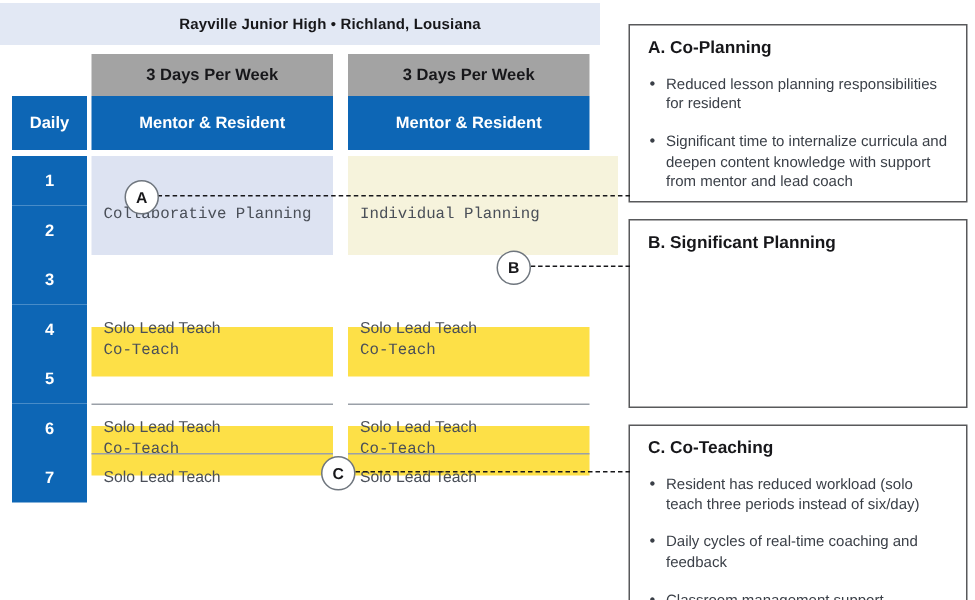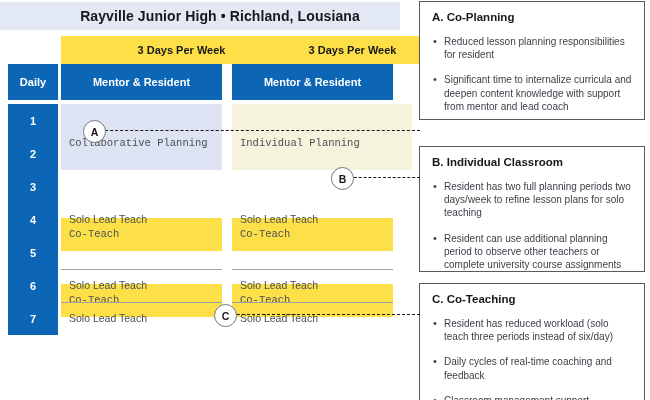--- a/index.html
+++ b/index.html
@@ -13,33 +13,33 @@
   }
   .root{position:absolute;inset:0;}
 
   
   .title-band{
     position:absolute;left:0;top:2px;width:400px;height:28px;
     background:#e2e8f4;
     display:flex;align-items:center;justify-content:center;
   }
   .title-band .title-text{
-    font-size:14px;font-weight:bold;color:#17171a;letter-spacing:.1px;
+    font-size:10px;font-weight:bold;color:#17171a;letter-spacing:.1px;
     white-space:nowrap;
     margin-left:40px;
   }
 
   
   .table-area{position:absolute;left:0;top:30px;width:405px;height:370px;}
 
   
   .dayhdr{
-    position:absolute;height:28px;background:#fde047;
-    display:flex;align-items:center;justify-content:center;
-    font-size:11px;font-weight:bold;color:#17171a;padding-left:40px;
+    position:absolute;height:28px;background:#a3a3a3;
+    display:flex;align-items:center;justify-content:center;
+    font-size:11px;font-weight:bold;color:#17171a;
   }
   .dayhdr.c1{left:61px;top:6px;width:161px;}
   .dayhdr.c2{left:232px;top:6px;width:161px;}
 
   
   .subhdr{
     position:absolute;height:36px;background:#0d66b5;
     display:flex;align-items:center;justify-content:center;
     font-size:11px;font-weight:bold;color:#ffffff;
   }
@@ -97,21 +97,21 @@
   .panel ul{margin:0;padding:0;list-style:none;}
   .panel li{
     position:relative;padding-left:12px;margin-bottom:7px;
     font-size:10px;line-height:1.32;color:#3a3f47;margin-top:12px;
   }
   .panel li:last-child{margin-bottom:0;}
   .panel li:before{
     content:"\2022";position:absolute;left:1px;top:-1px;
     font-size:11px;color:#3a3f47;
   }
-  #panel-a{top:1px;height:119px;}
+  #panel-a{top:16px;height:119px;}
   #panel-b{top:146px;height:126px;}
   #panel-c{top:283px;height:144px;}
 </style>
 </head>
 <body>
 
 <div class="root">
 
   <div class="title-band">
     <span class="title-text">Rayville Junior High • Richland, Lousiana</span>
@@ -193,25 +193,21 @@
 
   <div class="panel" id="panel-a">
     <h3>A. Co-Planning</h3>
     <ul>
       <li>Reduced lesson planning responsibilities for resident</li>
       <li>Significant time to internalize curricula and deepen content knowledge with support from mentor and lead coach</li>
     </ul>
   </div>
 
   <div class="panel" id="panel-b">
-    <h3>B. Individual Classroom</h3>
-    <ul>
-      <li>Resident has two full planning periods two days/week to refine lesson plans for solo teaching</li>
-      <li>Resident can use additional planning period to observe other teachers or complete university course assignments</li>
-    </ul>
+    <h3>B. Significant Planning</h3>
   </div>
 
   <div class="panel" id="panel-c">
     <h3>C. Co-Teaching</h3>
     <ul>
       <li>Resident has reduced workload (solo teach three periods instead of six/day)</li>
       <li>Daily cycles of real-time coaching and feedback</li>
       <li>Classroom management support</li>
     </ul>
   </div>

